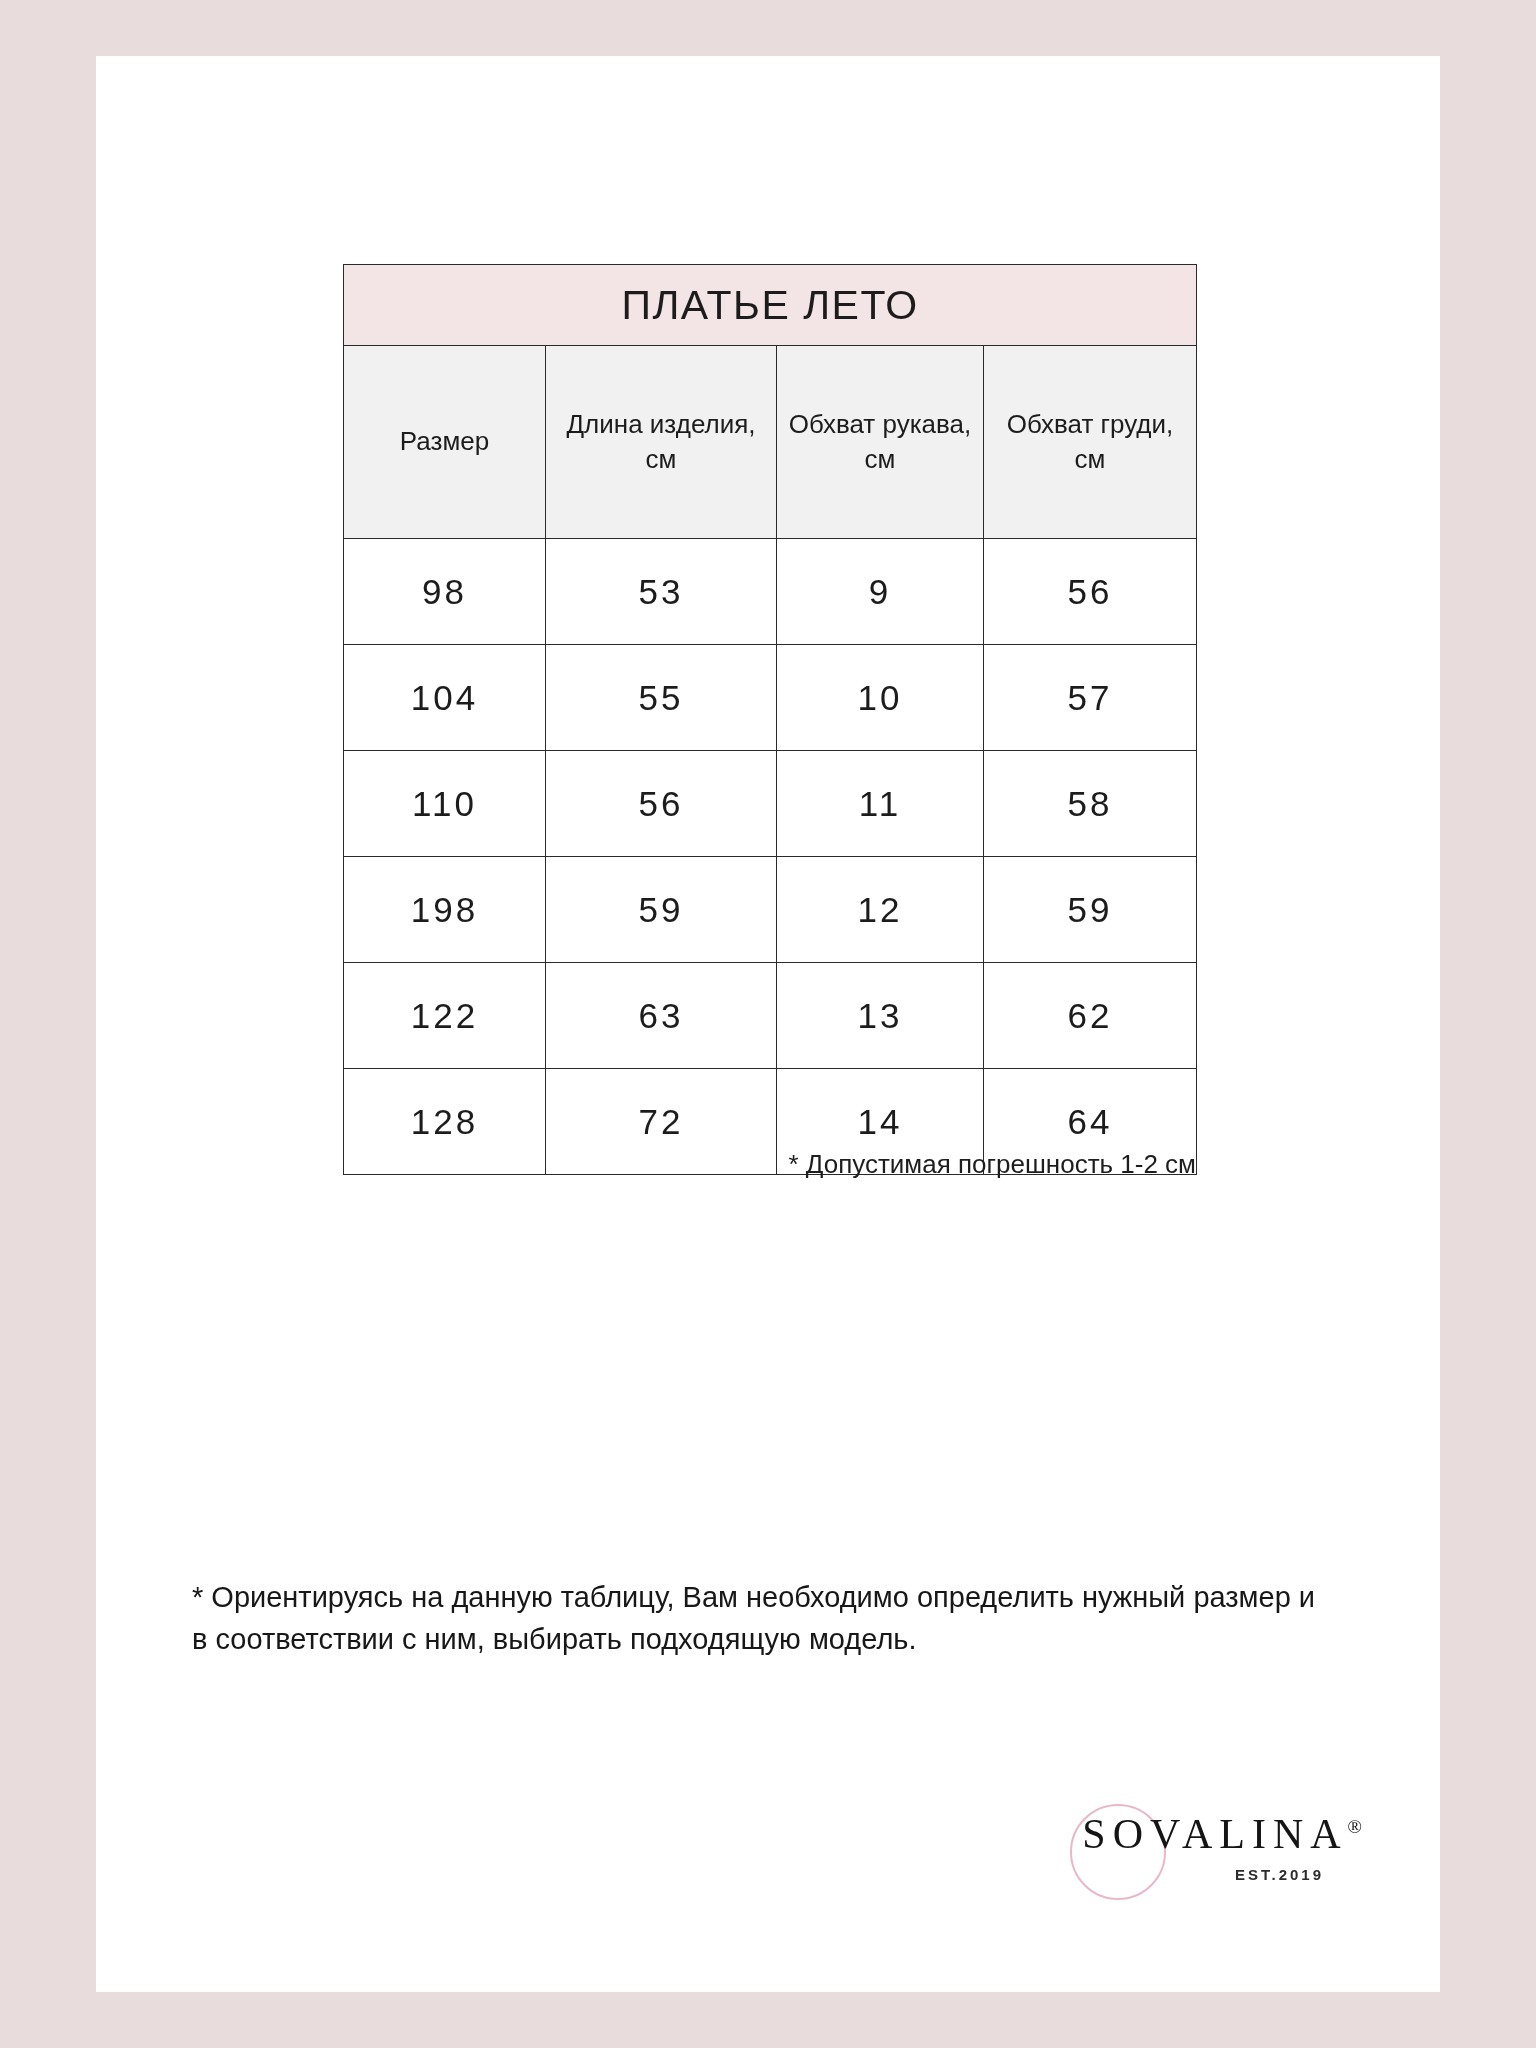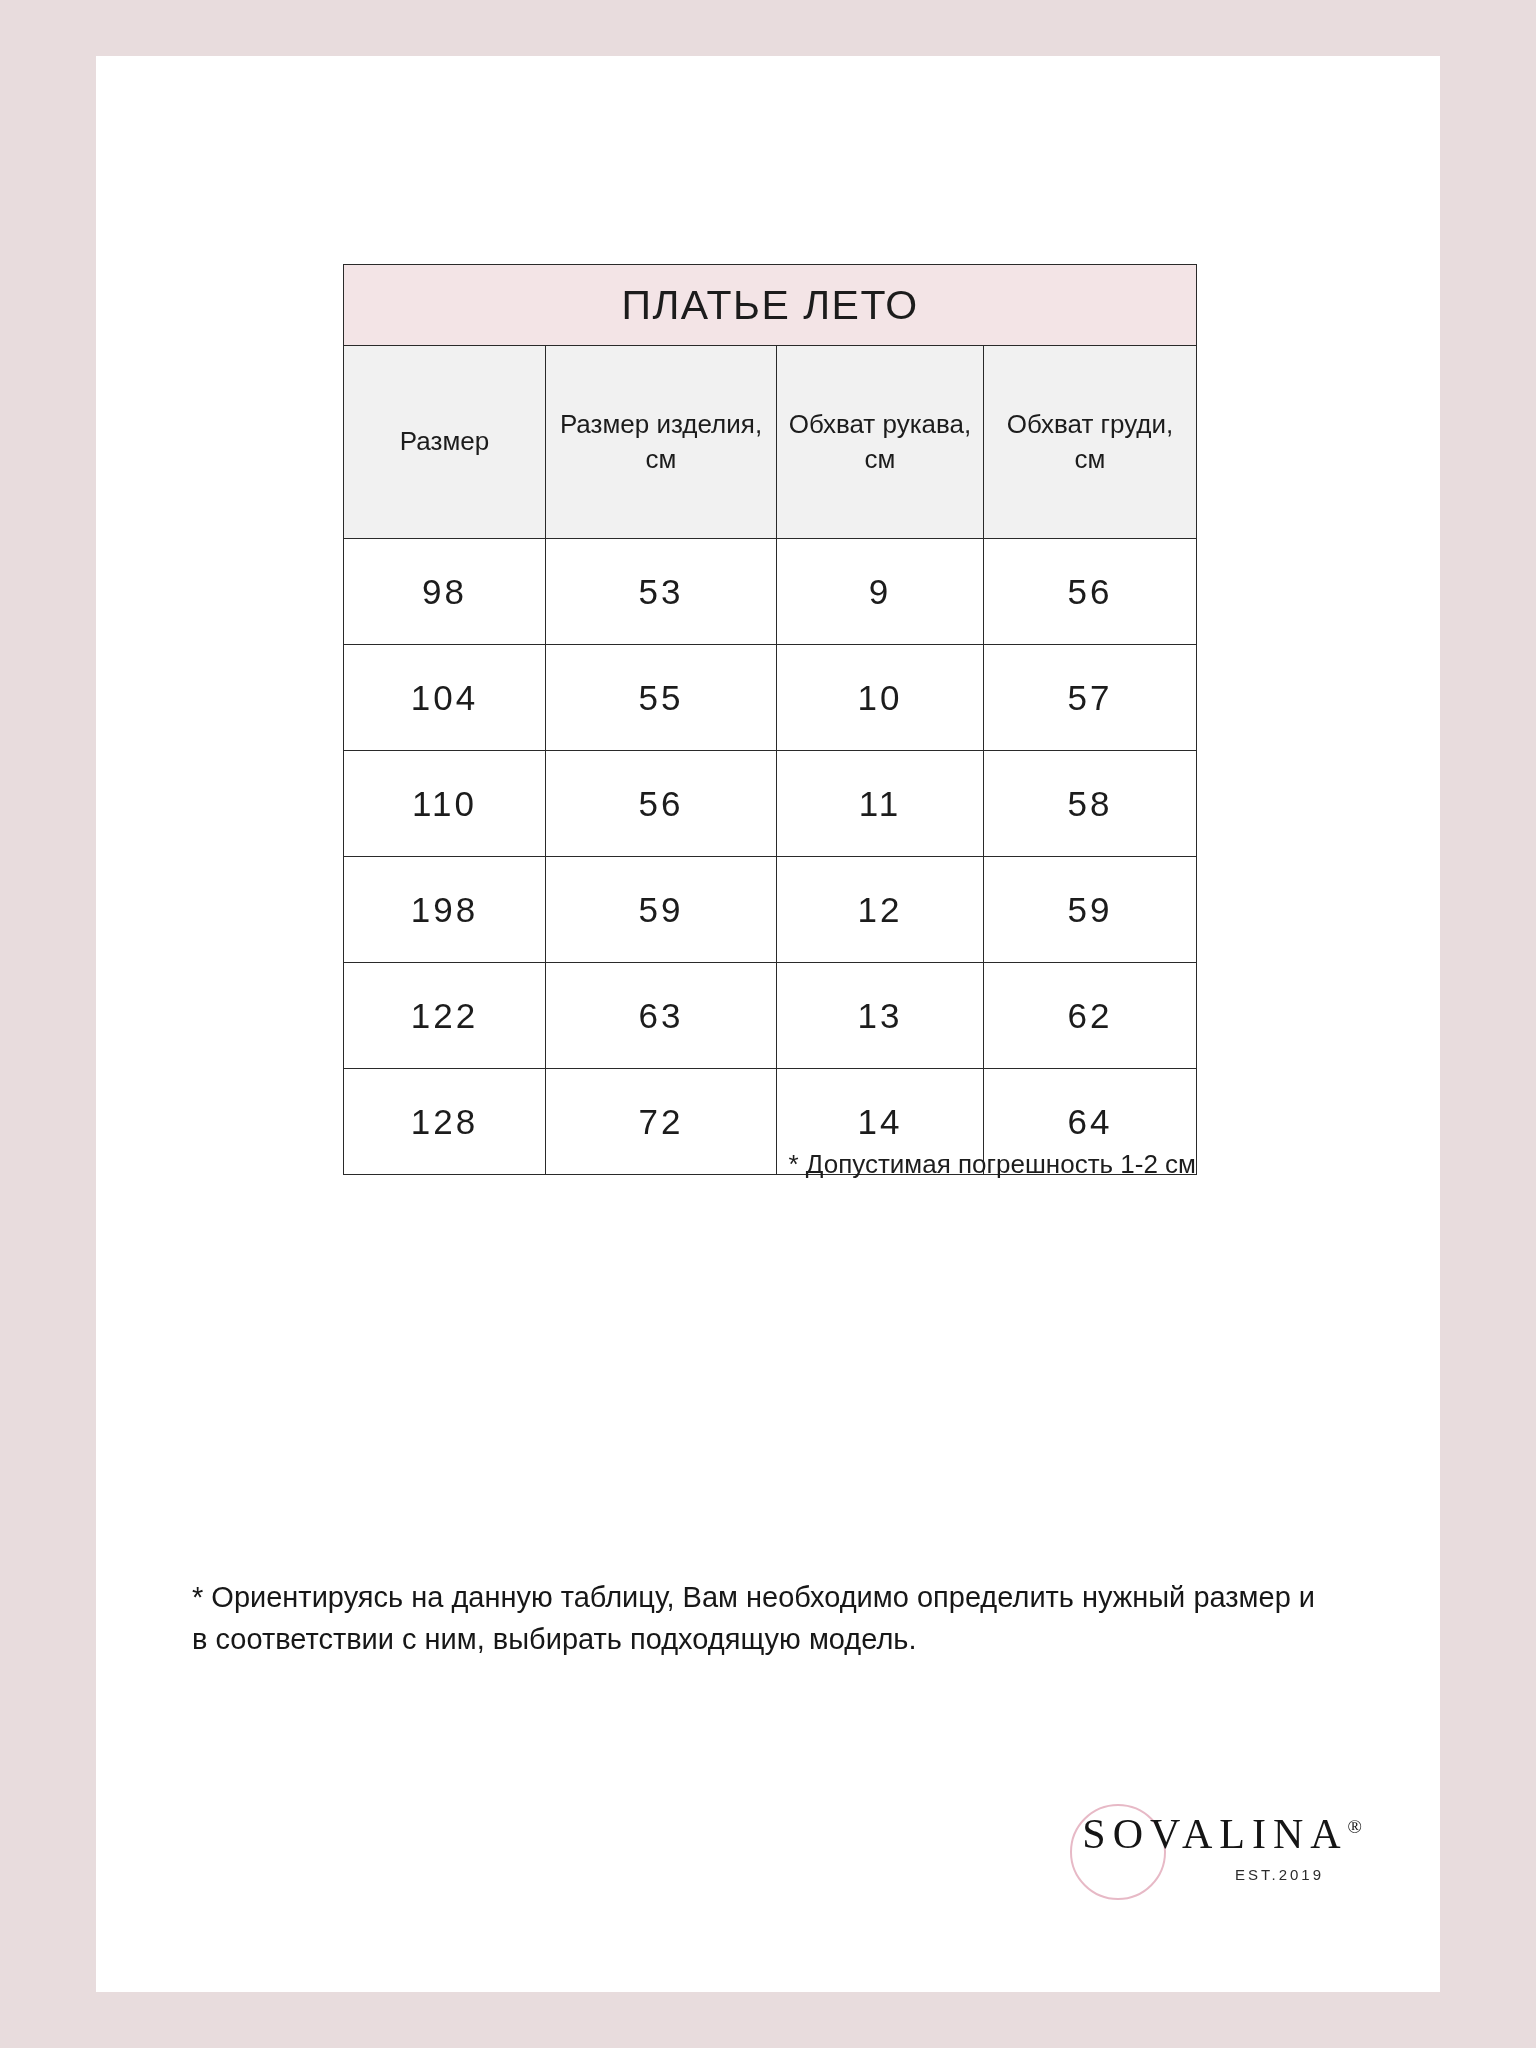--- a/index.html
+++ b/index.html
@@ -134,20 +134,21 @@
     left: 0;
     top: 80px;
     width: 420px;
     text-align: right;
     padding-right: 38px;
     box-sizing: border-box;
     font-size: 15px;
     letter-spacing: 3px;
     color: #2b2b2b;
     font-family: "Liberation Sans", sans-serif;
+    font-weight: bold;
   }
 </style>
 </head>
 <body>
 
 <div class="page">
 
   <div class="table-wrap">
     <table class="size-table">
       <colgroup>
@@ -155,21 +156,21 @@
           <col class="c2">
           <col class="c3">
           <col class="c4">
       </colgroup>
       <tbody>
         <tr>
           <td class="title-cell" colspan="4">ПЛАТЬЕ ЛЕТО</td>
         </tr>
         <tr>
           <td class="head-cell">Размер</td>
-          <td class="head-cell">Размер изделия, см</td>
+          <td class="head-cell">Длина изделия, см</td>
           <td class="head-cell">Обхват рукава, см</td>
           <td class="head-cell">Обхват груди, см</td>
         </tr>
 
         <tr>
           <td class="data-cell">98</td>
           <td class="data-cell">53</td>
           <td class="data-cell">9</td>
           <td class="data-cell">56</td>
         </tr>

